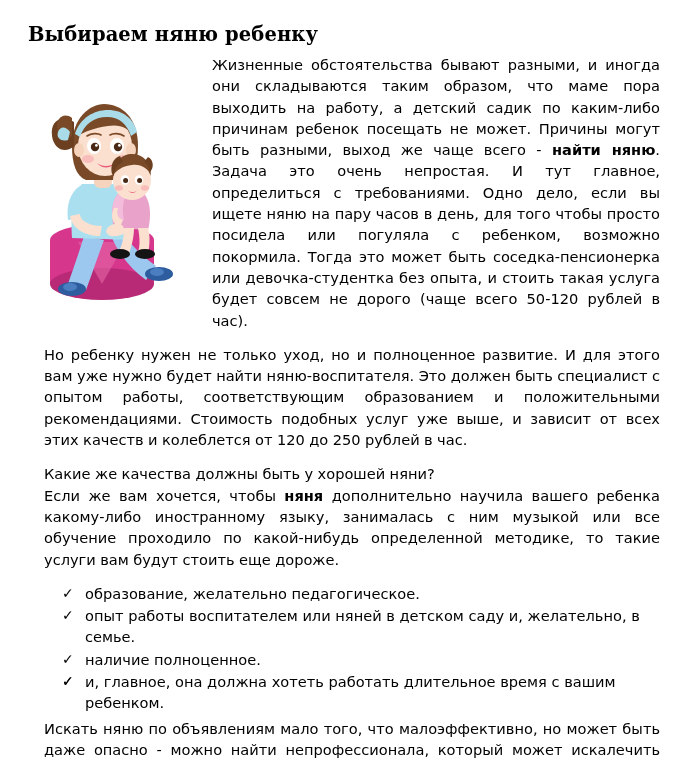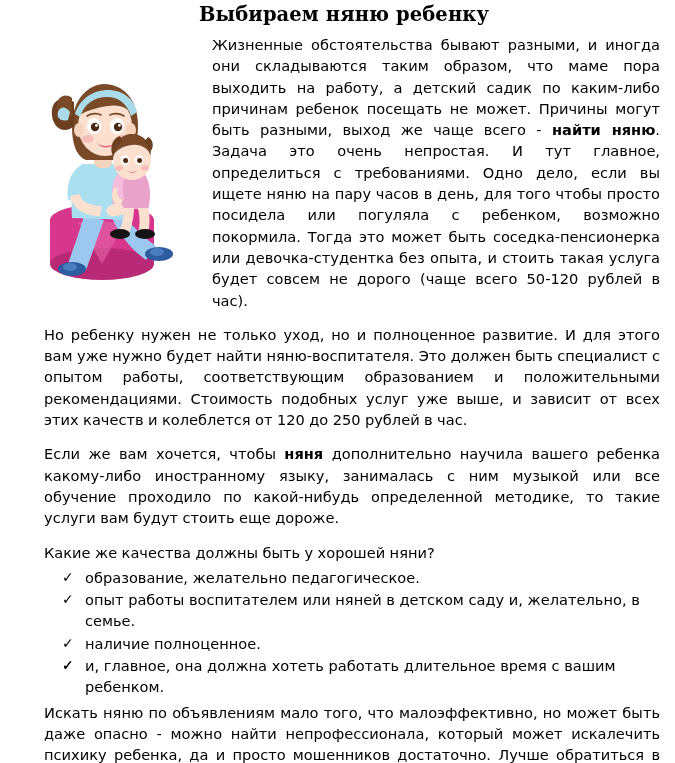--- a/index.html
+++ b/index.html
@@ -32,22 +32,21 @@
     margin: 34px 14px 4px 0;
   }
   .illus-wrap svg { display: block; width: 170px; height: 228px; }
 
   
   .doc-title {
     font-family: "DejaVu Serif", serif;
     font-weight: bold;
     font-size: 19.5px;
     line-height: 26px;
-    text-align: center;
-    margin: 2px 0 6px 0;
+    margin: 22px 0 6px 0;
     letter-spacing: 0.1px;
   }
 
   
   p.para {
     margin: 0 0 13px 16px;
     font-size: 14.6px;
     line-height: 21.3px;
     text-align: justify;
     text-justify: inter-word;
@@ -186,23 +185,23 @@
       <g>
         <ellipse cx="87" cy="142" rx="9" ry="6" fill="#fbe0cf" transform="rotate(-15 87 142)"></ellipse>
       </g>
     </svg>
   </div>
 
   <p class="para"><span>Жизненные обстоятельства бывают разными, и иногда они складываются таким образом, что маме пора выходить на работу, а детский садик по каким-либо причинам ребенок посещать не может. Причины могут быть разными, выход же чаще всего - </span><b>найти няню</b><span>. Задача это очень непростая. И тут главное, определиться с требованиями. Одно дело, если вы ищете няню на пару часов в день, для того чтобы просто посидела или погуляла с ребенком, возможно покормила. Тогда это может быть соседка-пенсионерка или девочка-студентка без опыта, и стоить такая услуга будет совсем не дорого (чаще всего 50-120 рублей в час).</span></p>
 
   <p class="para">Но ребенку нужен не только уход, но и полноценное развитие. И для этого вам уже нужно будет найти няню-воспитателя. Это должен быть специалист с опытом работы, соответствующим образованием и положительными рекомендациями. Стоимость подобных услуг уже выше, и зависит от всех этих качеств и колеблется от 120 до 250 рублей в час.</p>
 
+  <p class="para nogap">Какие же качества должны быть у хорошей няни?</p>
+
   <p class="para"><span>Если же вам хочется, чтобы </span><b>няня</b><span> дополнительно научила вашего ребенка какому-либо иностранному языку, занималась с ним музыкой или все обучение проходило по какой-нибудь определенной методике, то такие услуги вам будут стоить еще дороже.</span></p>
-
-  <p class="para nogap">Какие же качества должны быть у хорошей няни?</p>
 
   <ul class="check-list">
     <li>
       <span class="tick">✓</span>
       <span>образование, желательно педагогическое.</span>
     </li>
     <li>
       <span class="tick">✓</span>
       <span>опыт работы воспитателем или няней в детском саду и, желательно, в семье.</span>
     </li>

